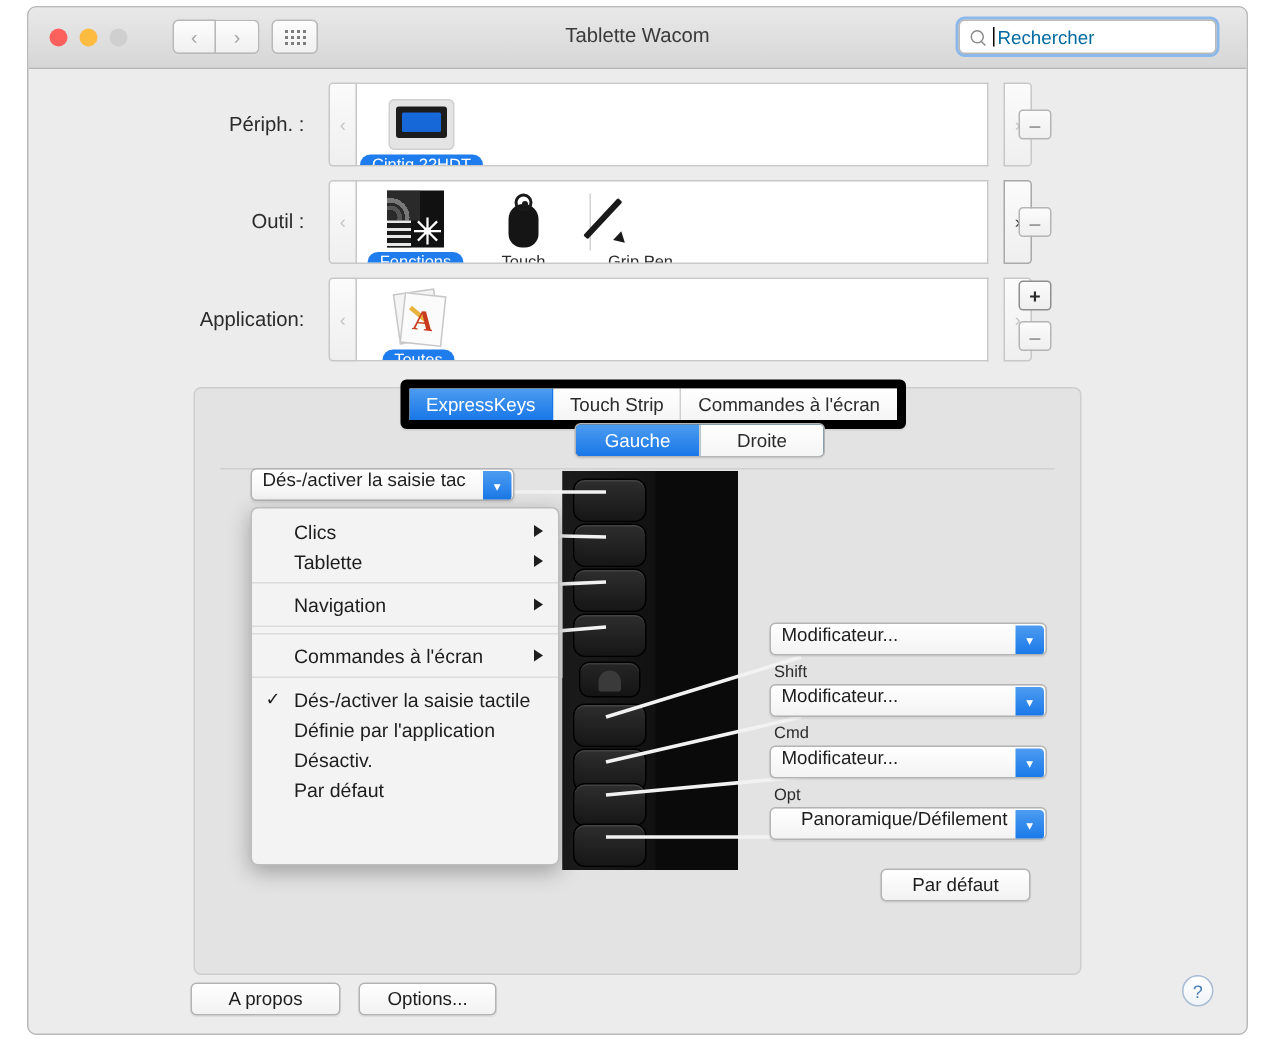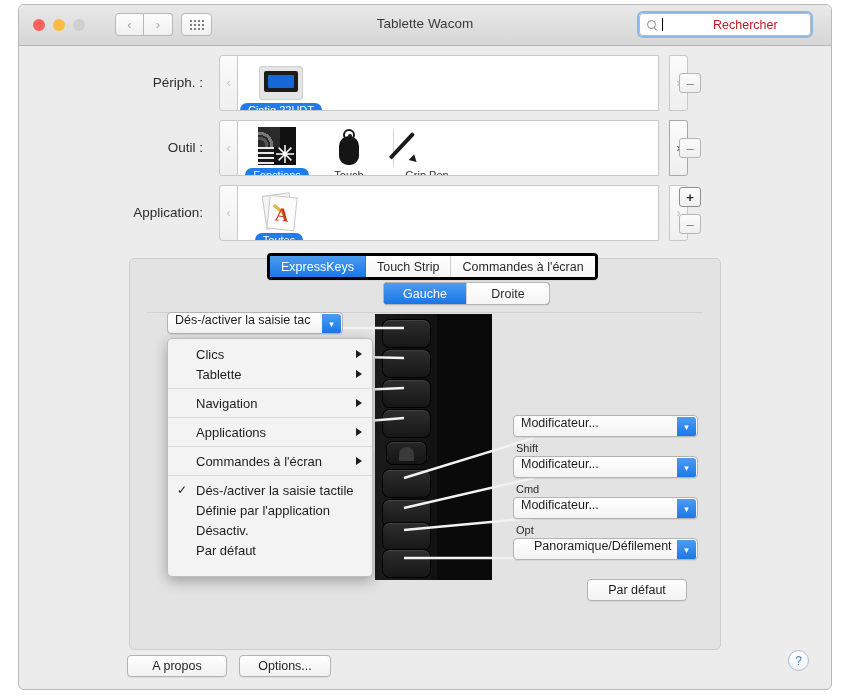--- a/index.html
+++ b/index.html
@@ -80,21 +80,21 @@
   .mag::before {
     content: ""; position: absolute; left: 1px; top: 1px;
     width: 7px; height: 7px; border: 1.2px solid #8b8b8b; border-radius: 50%;
   }
   .mag::after {
     content: ""; position: absolute; left: 8px; top: 8px;
     width: 4px; height: 1.2px; background: #8b8b8b; transform: rotate(45deg);
     transform-origin: left center;
   }
   .caret { width: 1px; height: 13px; background: #000; margin-right: 2px; }
-  .searchph { font-size: 12.5px; color: #b91c1c; margin-left: 48px; }
+  .searchph { font-size: 12.5px; color: #0369a1; }
 
   
   .row { position: absolute; display: flex; align-items: stretch; }
   .rowlabel {
     position: absolute; text-align: right; font-size: 13.5px; color: #2b2b2b;
   }
   .arrowbtn {
     width: 19px;
     background: linear-gradient(#fbfbfb, #efefef);
     border: 1px solid #c8c8c8;
@@ -178,21 +178,21 @@
     width: 592px; height: 392px;
     background: #e3e3e3;
     border: 1px solid #cecece;
     border-radius: 5px;
     box-sizing: border-box;
   }
 
   .tabs {
     position: absolute; left: 248px; top: 248px;
     display: flex; height: 21px;
-    border: 3px solid #000000; border-radius: 4px;
+    border: 6px solid #000000; border-radius: 4px;
     overflow: hidden; background: #fff;
     box-shadow: 0 1px 1px rgba(0,0,0,.06);
   }
   .tab {
     display: flex; align-items: center; justify-content: center;
     padding: 0 11px; font-size: 12.5px; color: #2b2b2b;
     background: linear-gradient(#ffffff,#f5f5f5);
     border-right: 1px solid #cfcfcf;
   }
   .tab:last-child { border-right: none; }
@@ -517,24 +517,20 @@
       <div class="mitem">
         <span>Tablette</span>
         <span class="sub"></span>
       </div>
       <div class="msep"></div>
       <div class="mitem">
         <span>Navigation</span>
         <span class="sub"></span>
       </div>
       <div class="msep"></div>
-      <div class="mitem">
-        <span>Applications</span>
-        <span class="sub"></span>
-      </div>
       <div class="msep"></div>
       <div class="mitem">
         <span>Commandes à l'écran</span>
         <span class="sub"></span>
       </div>
       <div class="msep"></div>
       <div class="mitem">
         <span class="check">✓</span>
         <span>Dés-/activer la saisie tactile</span>
       </div>

